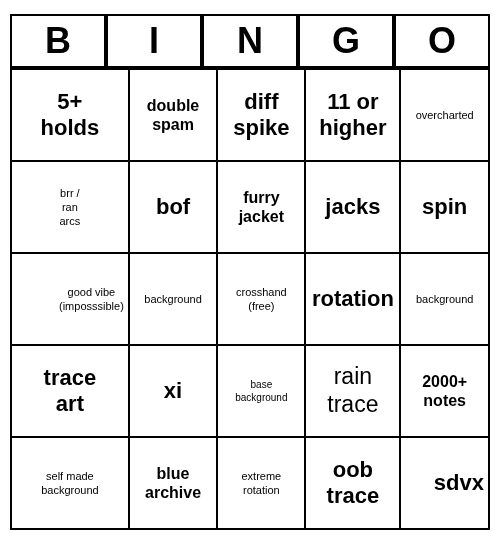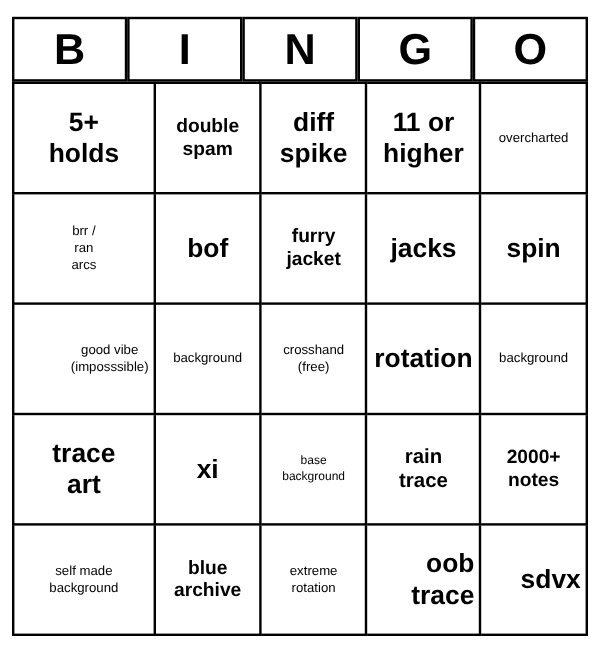--- a/index.html
+++ b/index.html
@@ -79,25 +79,25 @@
           <td style="font-size: 11px; font-weight: normal; line-height: 1.3; padding-left: 47px;">good vibe<br>(imposssible)</td>
           <td style="font-size: 11px; font-weight: normal; line-height: 1.3;">background</td>
           <td style="font-size: 11px; font-weight: normal; line-height: 1.3;">crosshand<br>(free)</td>
           <td style="font-size: 22px; font-weight: bold; line-height: 1.2;">rotation</td>
           <td style="font-size: 11px; font-weight: normal; line-height: 1.3;">background</td>
         </tr>
         <tr>
           <td style="font-size: 22px; font-weight: bold; line-height: 1.2;">trace<br>art</td>
           <td style="font-size: 22px; font-weight: bold; line-height: 1.2;">xi</td>
           <td style="font-size: 10px; font-weight: normal; line-height: 1.3;">base<br>background</td>
-          <td style="font-size: 17px; font-weight: bold; line-height: 1.2;">rain<br>trace</td>
+          <td style="font-size: 23px; font-weight: normal; line-height: 1.2;">rain<br>trace</td>
           <td style="font-size: 16px; font-weight: bold; line-height: 1.2;">2000+<br>notes</td>
         </tr>
         <tr>
           <td style="font-size: 11px; font-weight: normal; line-height: 1.3;">self made<br>background</td>
           <td style="font-size: 16px; font-weight: bold; line-height: 1.2;">blue<br>archive</td>
           <td style="font-size: 11px; font-weight: normal; line-height: 1.3;">extreme<br>rotation</td>
-          <td style="font-size: 22px; font-weight: bold; line-height: 1.2; text-align: right;">oob<br>trace</td>
+          <td style="font-size: 22px; font-weight: bold; line-height: 1.2;">oob<br>trace</td>
           <td style="font-size: 22px; font-weight: bold; line-height: 1.2; text-align: right;">sdvx</td>
         </tr>
       </tbody>
   </table>
 </div>
 
 </body></html>

